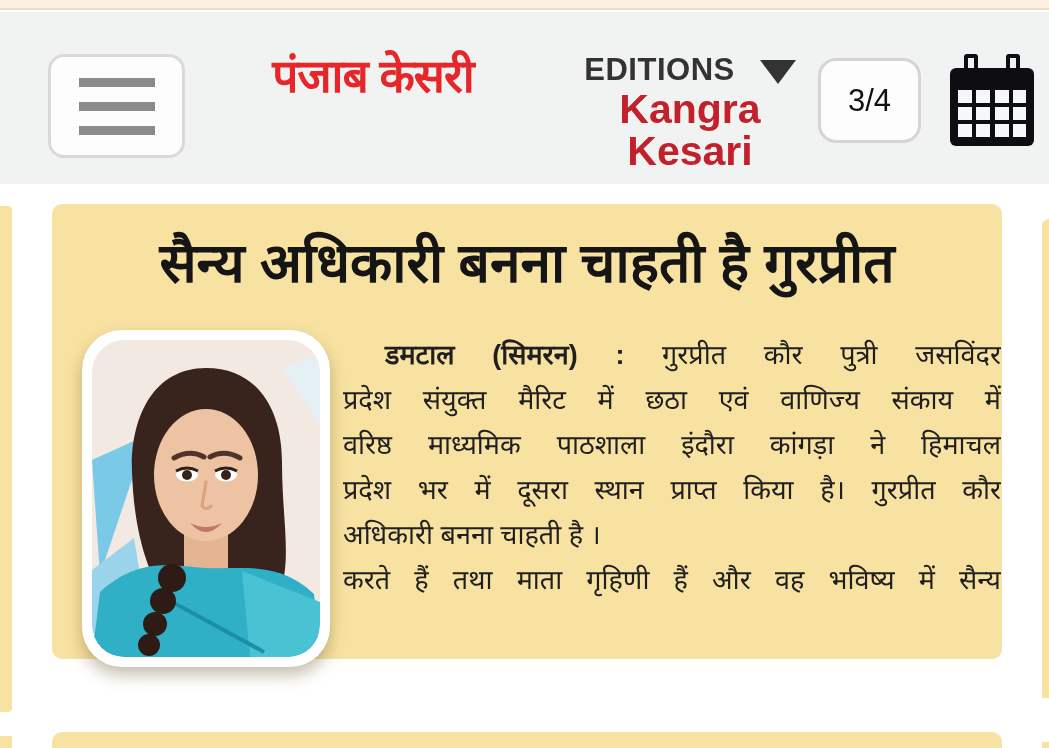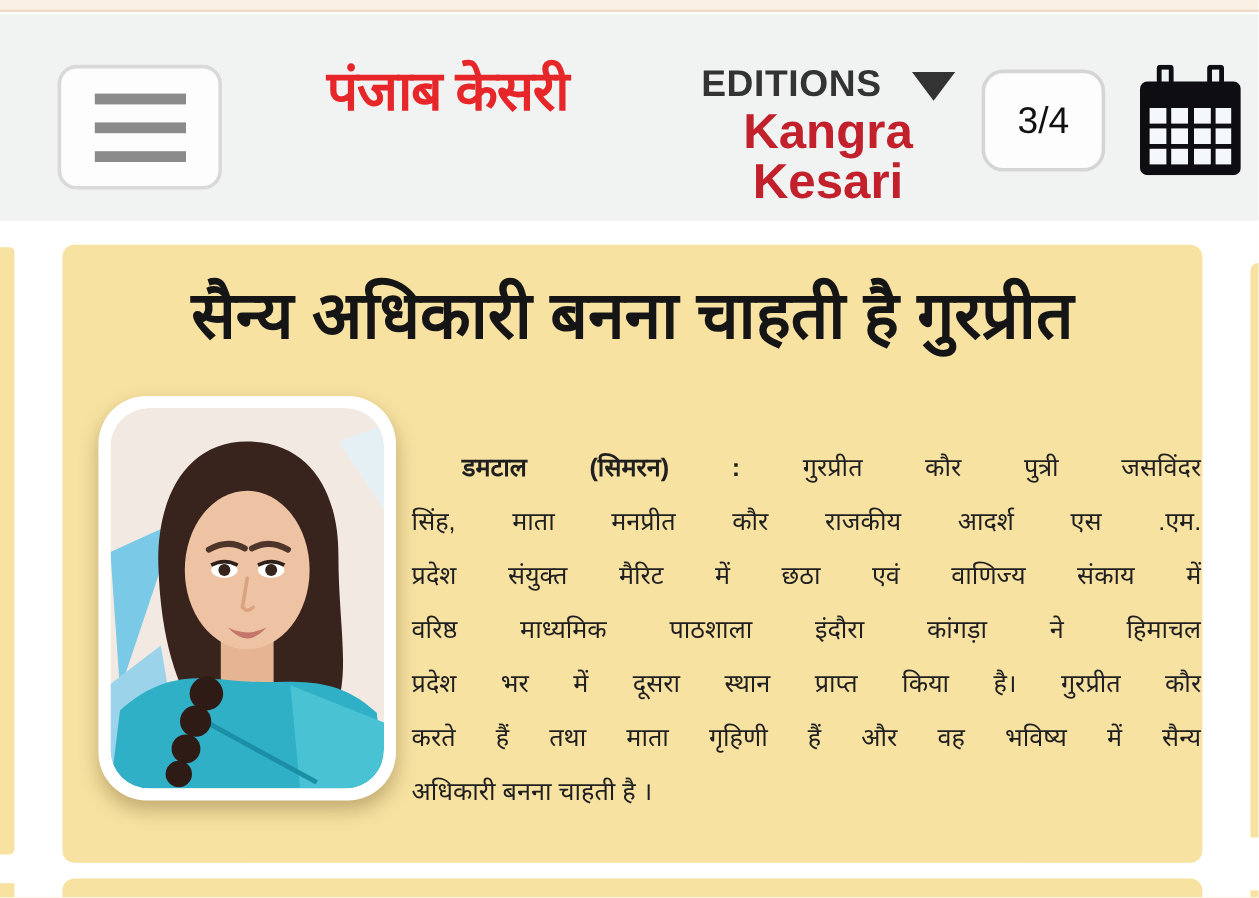--- a/index.html
+++ b/index.html
@@ -37,33 +37,33 @@
 
   
   .content { position:absolute; left:0; top:184px; width:1049px; height:564px; background:#ffffff; }
 
   .strip { position:absolute; background:#f8e2a2; }
   .strip-left-1  { left:0; top:22px;  width:12px; height:506px; border-radius:0 4px 4px 0; }
   .strip-left-2  { left:0; top:552px; width:12px; height:12px; }
   .strip-right-1 { left:1042px; top:35px; width:7px; height:479px; border-radius:8px 0 0 0; }
   .strip-right-2 { left:1042px; top:558px; width:7px; height:6px; }
 
-  .article-card { position:absolute; left:52px; top:20px; width:950px; height:515px;
+  .article-card { position:absolute; left:52px; top:20px; width:950px; height:455px;
                   background:#f8e2a2; border-radius:10px; cursor:pointer; }
 
   .headline { position:absolute; left:0; top:4px; width:950px; height:110px; line-height:110px;
               text-align:center; font-size:55px; font-weight:bold; color:#151515; white-space:nowrap; overflow:hidden; }
 
   .photo-frame { position:absolute; left:30px; top:126px; width:248px; height:337px;
                  background:#ffffff; border-radius:40px; padding:10px;
                  box-shadow:0 8px 16px rgba(90,70,20,0.35); }
   .photo-frame svg { display:block; width:228px; height:317px; border-radius:32px; }
 
   .body-text { position:absolute; left:291px; top:129px; width:658px; height:372px;
-               color:#1f1f1f; font-size:21px; overflow:hidden;margin-top:35px; }
+               color:#1f1f1f; font-size:27px; overflow:hidden; }
   .body-line { height:45px; line-height:45px; white-space:nowrap;
                text-align:justify; text-align-last:justify; }
   .body-line.first { text-indent:42px; }
   .body-line.last { text-align-last:left; }
   .body-line b { font-weight:bold; }
 
   .next-article-card { position:absolute; left:52px; top:548px; width:950px; height:16px;
                        background:#f8e2a2; border-radius:10px 10px 0 0; cursor:pointer; }
 </style>
 </head>
@@ -179,26 +179,25 @@
                 <circle cx="71" cy="261" r="13"></circle>
               <circle cx="63" cy="284" r="12"></circle>
                 <circle cx="57" cy="305" r="11"></circle>
             </g>
           </g>
         </svg>
       </div>
 
       <div class="body-text">
           <div class="body-line first"><b>डमटाल (सिमरन) :</b> गुरप्रीत कौर पुत्री जसविंदर</div>
-          <div class="body-line">सिंह, माता मनप्रीत कौर राजकीय आदर्श एस .एम.</div>
           <div class="body-line">प्रदेश संयुक्त मैरिट में छठा एवं वाणिज्य संकाय में</div>
           <div class="body-line">वरिष्ठ माध्यमिक पाठशाला इंदौरा कांगड़ा ने हिमाचल</div>
           <div class="body-line">प्रदेश भर में दूसरा स्थान प्राप्त किया है। गुरप्रीत कौर</div>
+          <div class="body-line last">अधिकारी बनना चाहती है ।</div>
           <div class="body-line">करते हैं तथा माता गृहिणी हैं और वह भविष्य में सैन्य</div>
-          <div class="body-line last">अधिकारी बनना चाहती है ।</div>
         </div>
 
     </div>
 
     <div class="next-article-card"></div>
 
   </div>
 </div>
 
 </body></html>

